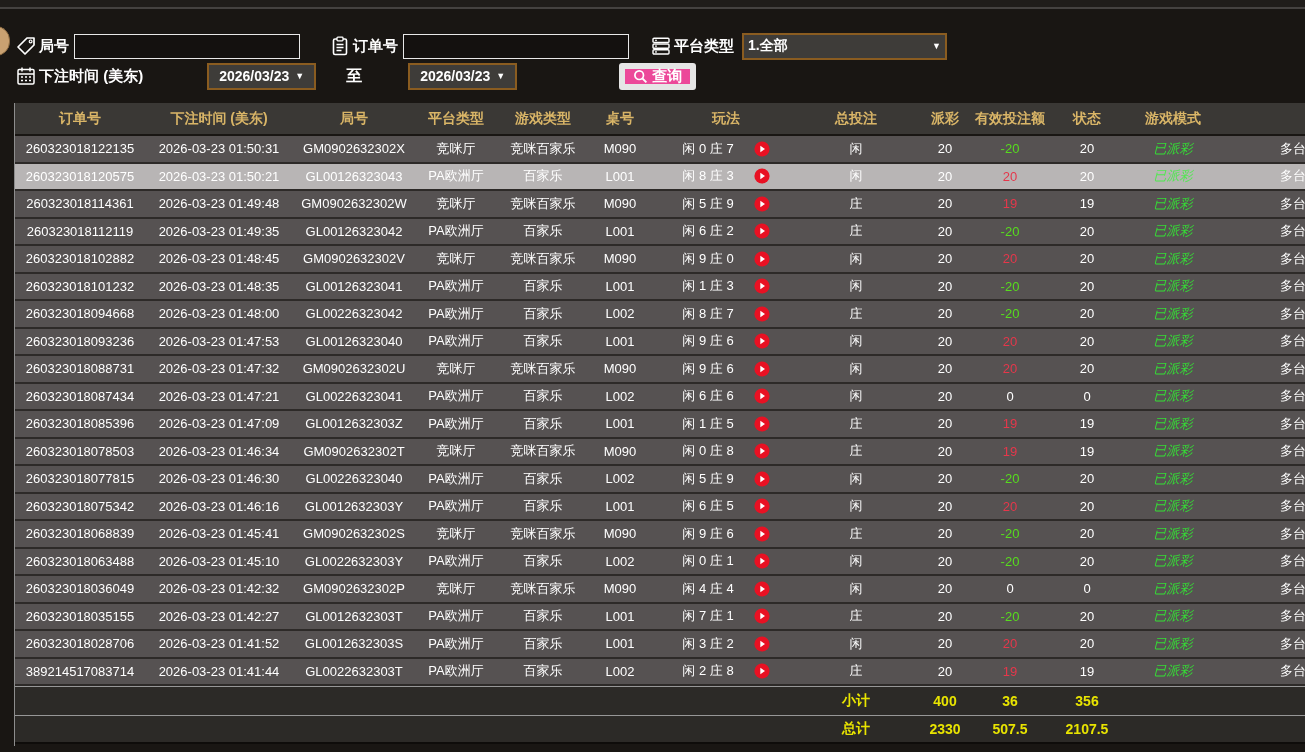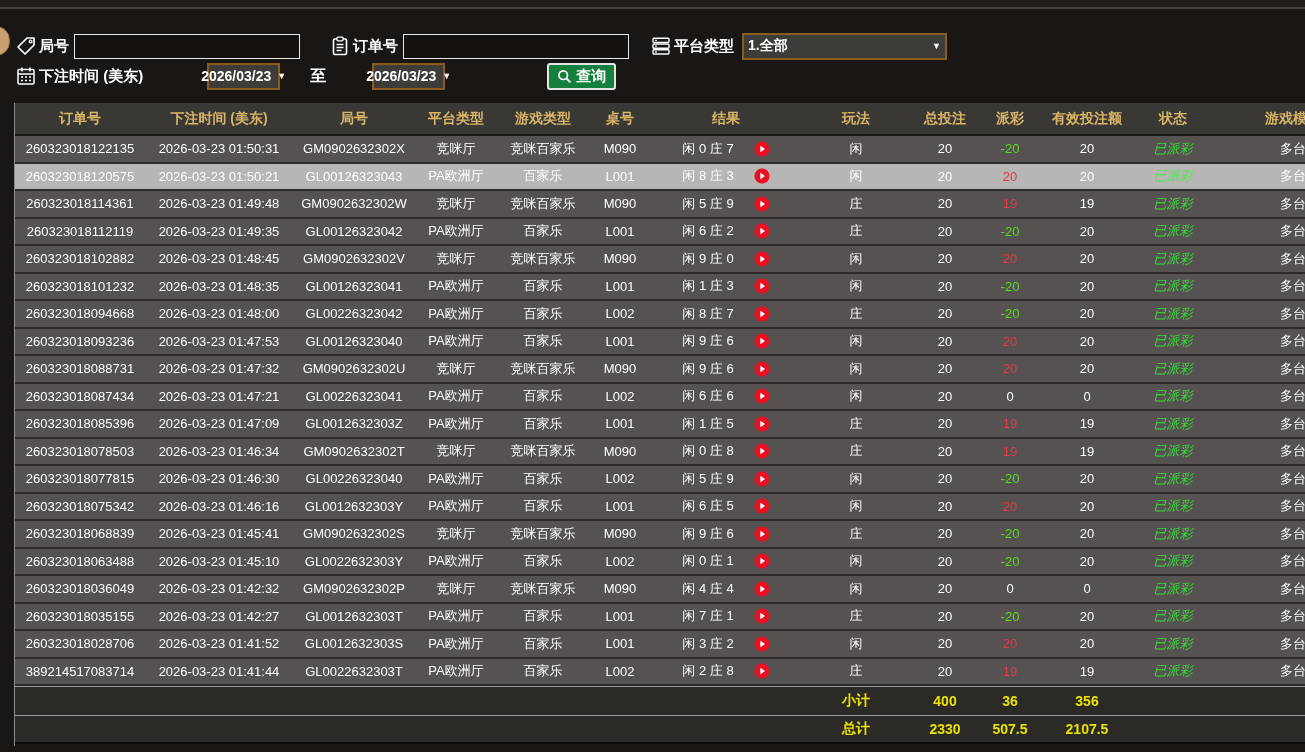--- a/index.html
+++ b/index.html
@@ -24,25 +24,25 @@
     width:226px; height:25px; margin-left:5px; background:#14110f;
     border:1px solid #e8e8e8; color:#fff; font-size:13px; padding:0 6px; outline:none;
   }
   .sel {
     display:flex; align-items:center; justify-content:space-between;
     background:#3e3c39; border:2px solid #8a5c20; color:#fff;
     font-weight:bold; font-size:14px; padding:0 4px; cursor:pointer;
   }
   .sel .car { font-size:9px; margin-left:6px; }
   .platform-select { width:205px; height:27px; margin-left:8px; }
-  .date-select { width:73px; height:27px; justify-content:center; }
+  .date-select { width:109px; height:27px; justify-content:center; }
   .to-label { font-size:16px; font-weight:bold; margin:0 46px 0 30px; }
   .search-btn {
     display:flex; align-items:center; gap:4px;
-    background:#15803d; border:2px solid #e5e5e5; border-radius:3px;
+    background:#ec4899; border:6px solid #e5e5e5; border-radius:3px;
     color:#fff; font-size:15px; font-weight:bold; height:27px; padding:0 8px; cursor:pointer;
   }
   
   .table-wrap {
     position:absolute; left:14px; top:103px; width:1291px; height:643px;
     overflow:hidden; border-left:1px solid #8d8d8d; background:#191613;
   }
   .grid-row { display:grid; grid-template-columns:130px 148px 122px 82px 92px 62px 150px 110px 68px 62px 92px 80px 160px; width:1358px; }
   .thead { background:#3a3835; height:33px; border-bottom:2px solid #191613; }
   .thead .th {
@@ -135,21 +135,20 @@
   </div>
 
   <div class="table-wrap">
     <div class="grid-row thead">
         <div class="th">订单号</div>
         <div class="th">下注时间 (美东)</div>
         <div class="th">局号</div>
         <div class="th">平台类型</div>
         <div class="th">游戏类型</div>
         <div class="th">桌号</div>
-        <div class="th">结果</div>
         <div class="th">玩法</div>
         <div class="th">总投注</div>
         <div class="th">派彩</div>
         <div class="th">有效投注额</div>
         <div class="th">状态</div>
         <div class="th">游戏模式</div>
       </div>
     <div>
         <div class="grid-row trow">
       <div>260323018122135</div>

